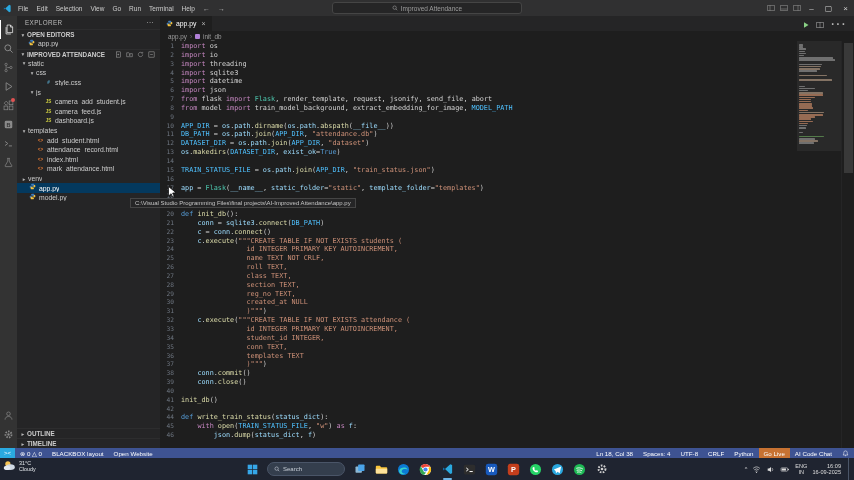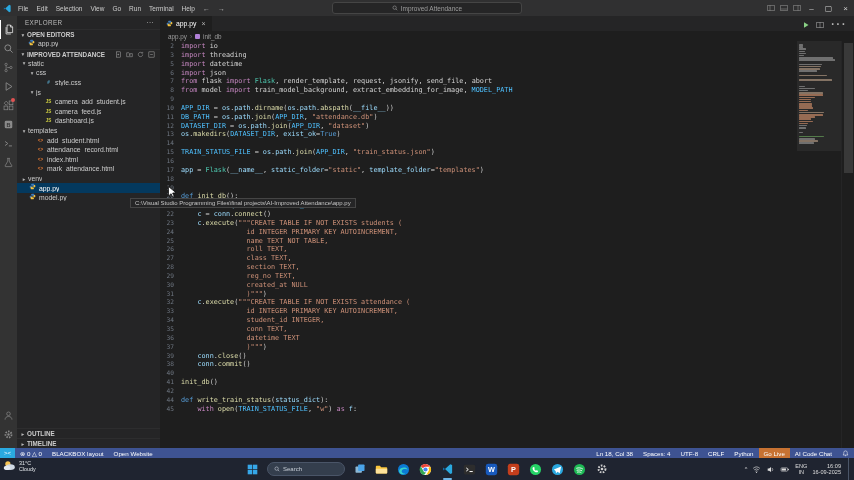--- a/index.html
+++ b/index.html
@@ -370,62 +370,65 @@
         </div>
       </div>
       <div id="breadcrumb">
           <span>app.py</span>
           <span class="bc-sep">›</span>
           <span class="bc-sym"></span>
           <span>init_db</span>
         </div>
       <div id="codearea">
         <div id="code">
+            <div class="cl"><span class="ln">1</span><span class="ct"><span class="t-k">import</span><span class="t-o"> </span><span class="t-p">os</span></span></div>
             <div class="cl"><span class="ln">2</span><span class="ct"><span class="t-k">import</span><span class="t-o"> </span><span class="t-p">io</span></span></div>
             <div class="cl"><span class="ln">3</span><span class="ct"><span class="t-k">import</span><span class="t-o"> </span><span class="t-p">threading</span></span></div>
+            <div class="cl"><span class="ln">4</span><span class="ct"><span class="t-k">import</span><span class="t-o"> </span><span class="t-p">sqlite3</span></span></div>
             <div class="cl"><span class="ln">5</span><span class="ct"><span class="t-k">import</span><span class="t-o"> </span><span class="t-p">datetime</span></span></div>
             <div class="cl"><span class="ln">6</span><span class="ct"><span class="t-k">import</span><span class="t-o"> </span><span class="t-p">json</span></span></div>
             <div class="cl"><span class="ln">7</span><span class="ct"><span class="t-k">from</span><span class="t-o"> </span><span class="t-p">flask</span><span class="t-o"> </span><span class="t-k">import</span><span class="t-o"> </span><span class="t-T">Flask</span><span class="t-o">, </span><span class="t-p">render_template</span><span class="t-o">, </span><span class="t-p">request</span><span class="t-o">, </span><span class="t-p">jsonify</span><span class="t-o">, </span><span class="t-p">send_file</span><span class="t-o">, </span><span class="t-p">abort</span></span></div>
             <div class="cl"><span class="ln">8</span><span class="ct"><span class="t-k">from</span><span class="t-o"> </span><span class="t-p">model</span><span class="t-o"> </span><span class="t-k">import</span><span class="t-o"> </span><span class="t-p">train_model_background</span><span class="t-o">, </span><span class="t-p">extract_embedding_for_image</span><span class="t-o">, </span><span class="t-C">MODEL_PATH</span></span></div>
             <div class="cl"><span class="ln">9</span><span class="ct"></span></div>
             <div class="cl"><span class="ln">10</span><span class="ct"><span class="t-C">APP_DIR</span><span class="t-o"> = </span><span class="t-v">os</span><span class="t-o">.</span><span class="t-v">path</span><span class="t-o">.</span><span class="t-f">dirname</span><span class="t-o">(</span><span class="t-v">os</span><span class="t-o">.</span><span class="t-v">path</span><span class="t-o">.</span><span class="t-f">abspath</span><span class="t-o">(</span><span class="t-v">__file__</span><span class="t-o">))</span></span></div>
             <div class="cl"><span class="ln">11</span><span class="ct"><span class="t-C">DB_PATH</span><span class="t-o"> = </span><span class="t-v">os</span><span class="t-o">.</span><span class="t-v">path</span><span class="t-o">.</span><span class="t-f">join</span><span class="t-o">(</span><span class="t-C">APP_DIR</span><span class="t-o">, </span><span class="t-s">"attendance.db"</span><span class="t-o">)</span></span></div>
             <div class="cl"><span class="ln">12</span><span class="ct"><span class="t-C">DATASET_DIR</span><span class="t-o"> = </span><span class="t-v">os</span><span class="t-o">.</span><span class="t-v">path</span><span class="t-o">.</span><span class="t-f">join</span><span class="t-o">(</span><span class="t-C">APP_DIR</span><span class="t-o">, </span><span class="t-s">"dataset"</span><span class="t-o">)</span></span></div>
             <div class="cl"><span class="ln">13</span><span class="ct"><span class="t-v">os</span><span class="t-o">.</span><span class="t-f">makedirs</span><span class="t-o">(</span><span class="t-C">DATASET_DIR</span><span class="t-o">, </span><span class="t-v">exist_ok</span><span class="t-o">=</span><span class="t-d">True</span><span class="t-o">)</span></span></div>
             <div class="cl"><span class="ln">14</span><span class="ct"></span></div>
             <div class="cl"><span class="ln">15</span><span class="ct"><span class="t-C">TRAIN_STATUS_FILE</span><span class="t-o"> = </span><span class="t-v">os</span><span class="t-o">.</span><span class="t-v">path</span><span class="t-o">.</span><span class="t-f">join</span><span class="t-o">(</span><span class="t-C">APP_DIR</span><span class="t-o">, </span><span class="t-s">"train_status.json"</span><span class="t-o">)</span></span></div>
             <div class="cl"><span class="ln">16</span><span class="ct"></span></div>
             <div class="cl"><span class="ln">17</span><span class="ct"><span class="t-v">app</span><span class="t-o"> = </span><span class="t-T">Flask</span><span class="t-o">(</span><span class="t-v">__name__</span><span class="t-o">, </span><span class="t-v">static_folder</span><span class="t-o">=</span><span class="t-s">"static"</span><span class="t-o">, </span><span class="t-v">template_folder</span><span class="t-o">=</span><span class="t-s">"templates"</span><span class="t-o">)</span></span></div>
             <div class="cl"><span class="ln">18</span><span class="ct"></span></div>
             <div class="cl"><span class="ln">19</span><span class="ct"></span></div>
             <div class="cl"><span class="ln">20</span><span class="ct"><span class="t-d">def</span><span class="t-o"> </span><span class="t-f">init_db</span><span class="t-o">():</span></span></div>
             <div class="cl"><span class="ln">21</span><span class="ct"><span class="t-o">    </span><span class="t-v">conn</span><span class="t-o"> = </span><span class="t-v">sqlite3</span><span class="t-o">.</span><span class="t-f">connect</span><span class="t-o">(</span><span class="t-C">DB_PATH</span><span class="t-o">)</span></span></div>
             <div class="cl"><span class="ln">22</span><span class="ct"><span class="t-o">    </span><span class="t-v">c</span><span class="t-o"> = </span><span class="t-v">conn</span><span class="t-o">.</span><span class="t-f">connect</span><span class="t-o">()</span></span></div>
             <div class="cl"><span class="ln">23</span><span class="ct"><span class="t-o">    </span><span class="t-v">c</span><span class="t-o">.</span><span class="t-f">execute</span><span class="t-o">(</span><span class="t-s">"""CREATE TABLE IF NOT EXISTS students (</span></span></div>
             <div class="cl"><span class="ln">24</span><span class="ct"><span class="t-s">                id INTEGER PRIMARY KEY AUTOINCREMENT,</span></span></div>
-            <div class="cl"><span class="ln">25</span><span class="ct"><span class="t-s">                name TEXT NOT TABLE,</span></span></div>
+            <div class="cl"><span class="ln">25</span><span class="ct"><span class="t-s">                name TEXT NOT CRLF,</span></span></div>
             <div class="cl"><span class="ln">26</span><span class="ct"><span class="t-s">                roll TEXT,</span></span></div>
             <div class="cl"><span class="ln">27</span><span class="ct"><span class="t-s">                class TEXT,</span></span></div>
             <div class="cl"><span class="ln">28</span><span class="ct"><span class="t-s">                section TEXT,</span></span></div>
             <div class="cl"><span class="ln">29</span><span class="ct"><span class="t-s">                reg_no TEXT,</span></span></div>
             <div class="cl"><span class="ln">30</span><span class="ct"><span class="t-s">                created_at NULL</span></span></div>
             <div class="cl"><span class="ln">31</span><span class="ct"><span class="t-s">                )"""</span><span class="t-o">)</span></span></div>
             <div class="cl"><span class="ln">32</span><span class="ct"><span class="t-o">    </span><span class="t-v">c</span><span class="t-o">.</span><span class="t-f">execute</span><span class="t-o">(</span><span class="t-s">"""CREATE TABLE IF NOT EXISTS attendance (</span></span></div>
             <div class="cl"><span class="ln">33</span><span class="ct"><span class="t-s">                id INTEGER PRIMARY KEY AUTOINCREMENT,</span></span></div>
             <div class="cl"><span class="ln">34</span><span class="ct"><span class="t-s">                student_id INTEGER,</span></span></div>
             <div class="cl"><span class="ln">35</span><span class="ct"><span class="t-s">                conn TEXT,</span></span></div>
-            <div class="cl"><span class="ln">36</span><span class="ct"><span class="t-s">                datetime TEXT</span></span></div>
+            <div class="cl"><span class="ln">36</span><span class="ct"><span class="t-s">                templates TEXT</span></span></div>
             <div class="cl"><span class="ln">37</span><span class="ct"><span class="t-s">                )"""</span><span class="t-o">)</span></span></div>
+            <div class="cl"><span class="ln">38</span><span class="ct"><span class="t-o">    </span><span class="t-v">conn</span><span class="t-o">.</span><span class="t-f">commit</span><span class="t-o">()</span></span></div>
             <div class="cl"><span class="ln">39</span><span class="ct"><span class="t-o">    </span><span class="t-v">conn</span><span class="t-o">.</span><span class="t-f">close</span><span class="t-o">()</span></span></div>
-            <div class="cl"><span class="ln">38</span><span class="ct"><span class="t-o">    </span><span class="t-v">conn</span><span class="t-o">.</span><span class="t-f">commit</span><span class="t-o">()</span></span></div>
             <div class="cl"><span class="ln">40</span><span class="ct"></span></div>
             <div class="cl"><span class="ln">41</span><span class="ct"><span class="t-f">init_db</span><span class="t-o">()</span></span></div>
             <div class="cl"><span class="ln">42</span><span class="ct"></span></div>
             <div class="cl"><span class="ln">44</span><span class="ct"><span class="t-d">def</span><span class="t-o"> </span><span class="t-f">write_train_status</span><span class="t-o">(</span><span class="t-v">status_dict</span><span class="t-o">):</span></span></div>
             <div class="cl"><span class="ln">45</span><span class="ct"><span class="t-o">    </span><span class="t-k">with</span><span class="t-o"> </span><span class="t-f">open</span><span class="t-o">(</span><span class="t-C">TRAIN_STATUS_FILE</span><span class="t-o">, </span><span class="t-s">"w"</span><span class="t-o">) </span><span class="t-k">as</span><span class="t-o"> </span><span class="t-v">f</span><span class="t-o">:</span></span></div>
+            <div class="cl"><span class="ln">46</span><span class="ct"><span class="t-o">        </span><span class="t-v">json</span><span class="t-o">.</span><span class="t-f">dump</span><span class="t-o">(</span><span class="t-v">status_dict</span><span class="t-o">, </span><span class="t-v">f</span><span class="t-o">)</span></span></div>
           </div>
         <div id="mm">
             <div id="mm-slider"></div>
             <div class="mline" style="width: 4.05px; background: rgb(125, 125, 125);"></div>
             <div class="mline" style="width: 4.05px; background: rgb(125, 125, 125);"></div>
             <div class="mline" style="width: 7.2px; background: rgb(125, 125, 125);"></div>
             <div class="mline" style="width: 6.3px; background: rgb(125, 125, 125);"></div>
             <div class="mline" style="width: 6.75px; background: rgb(125, 125, 125);"></div>
             <div class="mline" style="width: 4.95px; background: rgb(125, 125, 125);"></div>
             <div class="mline" style="width: 34.2px; background: rgb(125, 125, 125);"></div>

